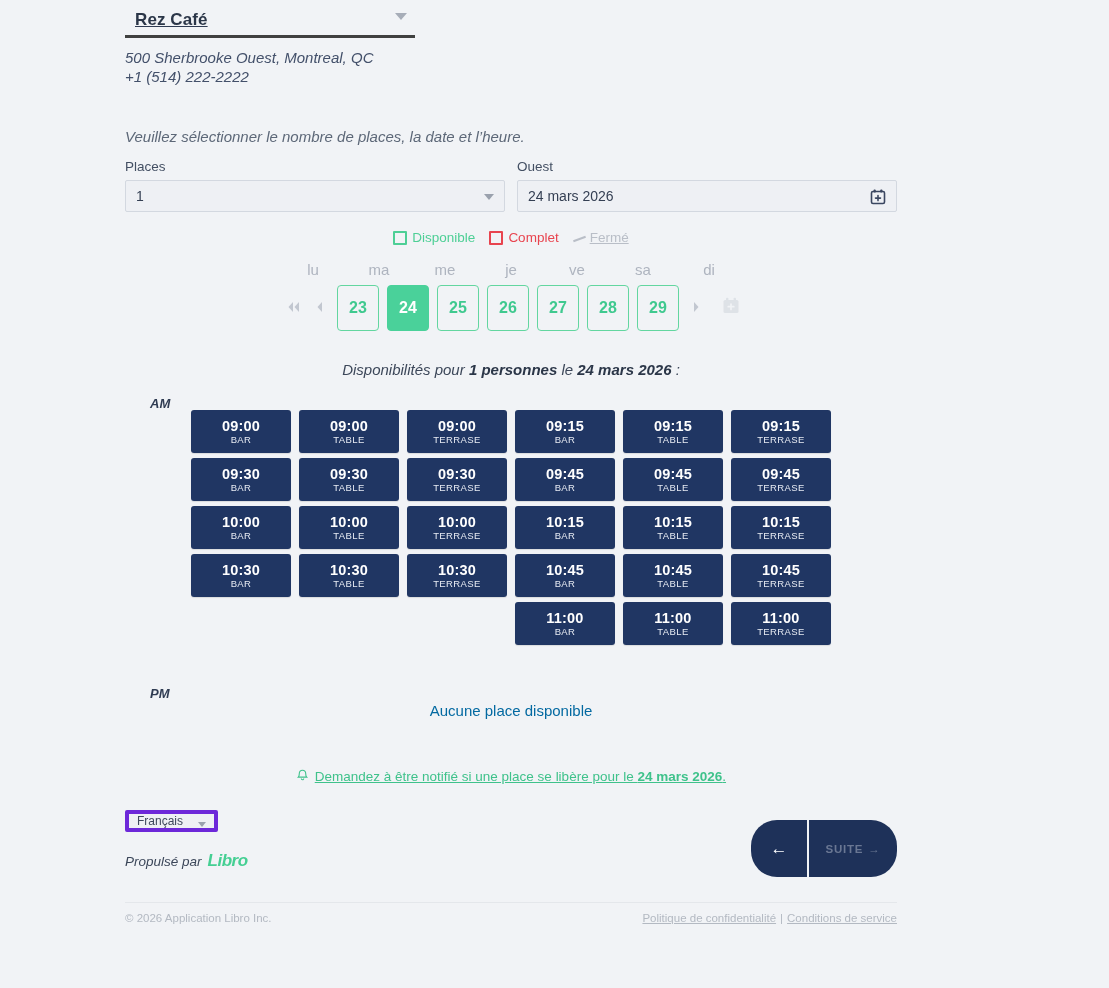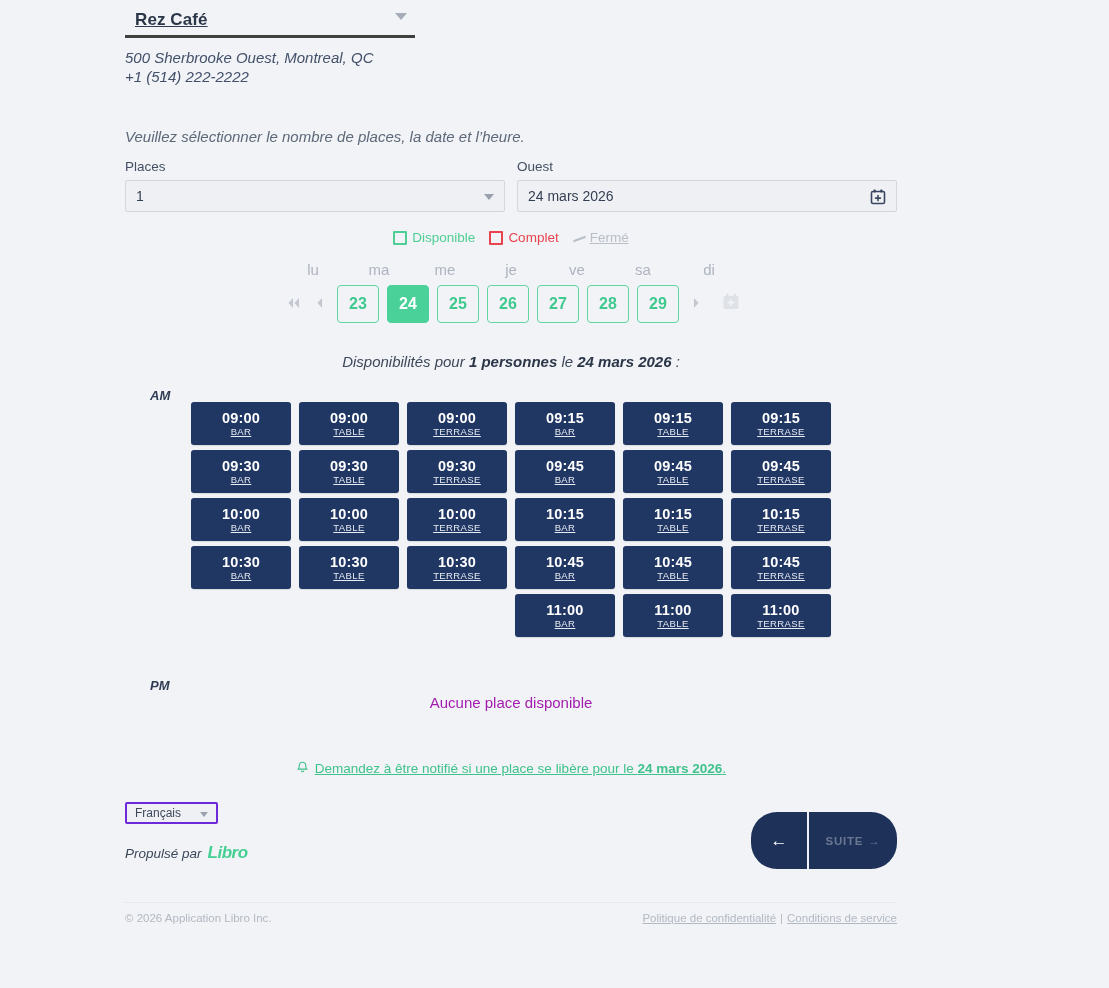--- a/index.html
+++ b/index.html
@@ -164,21 +164,21 @@
     width: 26px;
     text-align: center;
     color: #c2c7d0;
     font-size: 15px;
     line-height: 1;
     cursor: pointer;
     user-select: none;
   }
   .day-cell {
     width: 42px;
-    height: 38px;
+    height: 46px;
     margin: 0 4px;
     border: 1px solid #63d6a0;
     border-radius: 4px;
     color: #3fc98f;
     font-size: 16px;
     font-weight: bold;
     display: flex;
     align-items: center;
     justify-content: center;
     cursor: pointer;
@@ -246,26 +246,25 @@
     font-size: 14.5px;
     font-weight: bold;
     line-height: 16px;
     letter-spacing: .2px;
   }
   .slot-kind {
     font-size: 9.5px;
     line-height: 12px;
     letter-spacing: .4px;
     color: #e7ebf3;
-    text-decoration: underline;
   }
   .no-slots {
     text-align: center;
     font-size: 15px;
-    color: #a21caf;
+    color: #0369a1;
     padding-top: 16px;
   }
 
   
   .notify {
     text-align: center;
     margin-top: 50px;
     font-size: 13.5px;
   }
   .notify a {
@@ -278,21 +277,21 @@
   
   .foot {
     position: relative;
     margin-top: 26px;
     height: 95px;
   }
   .lang {
     position: relative;
     width: 93px;
     height: 22px;
-    border: 2px solid #6d28d9;
+    border: 4px solid #6d28d9;
     background: #eef0f4;
     border-radius: 2px;
     font-size: 12px;
     color: #3e495c;
     display: flex;
     align-items: center;
     padding-left: 8px;
     box-sizing: border-box;
     cursor: pointer;
   }

